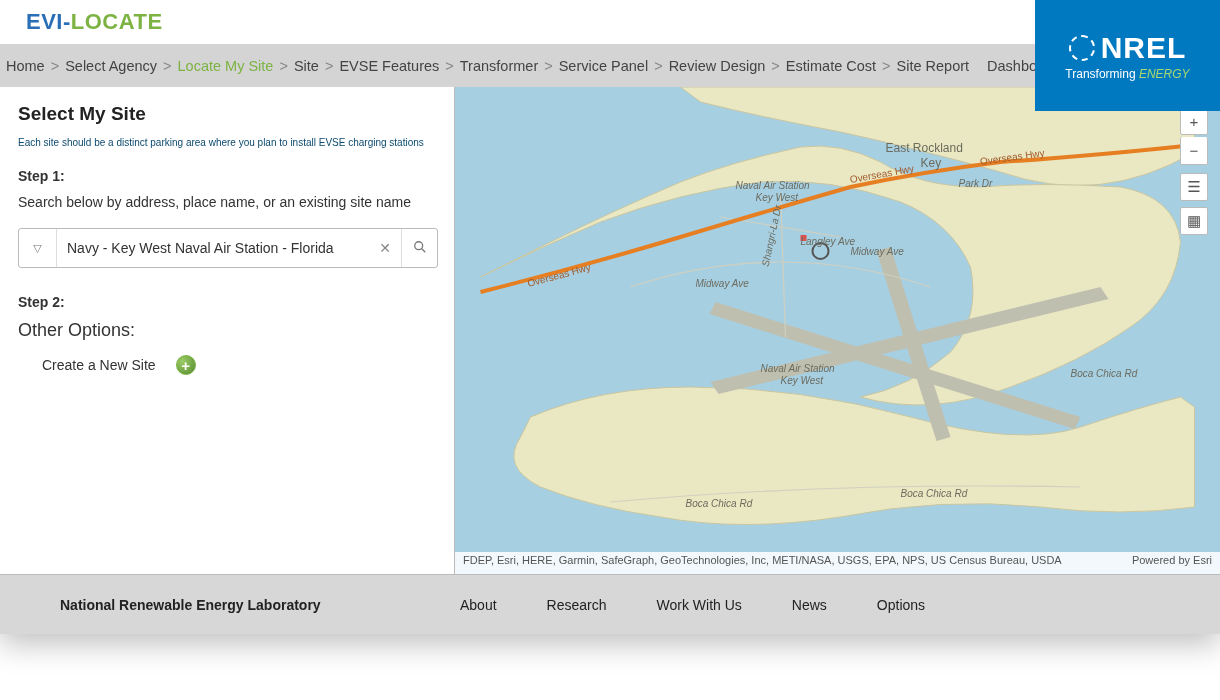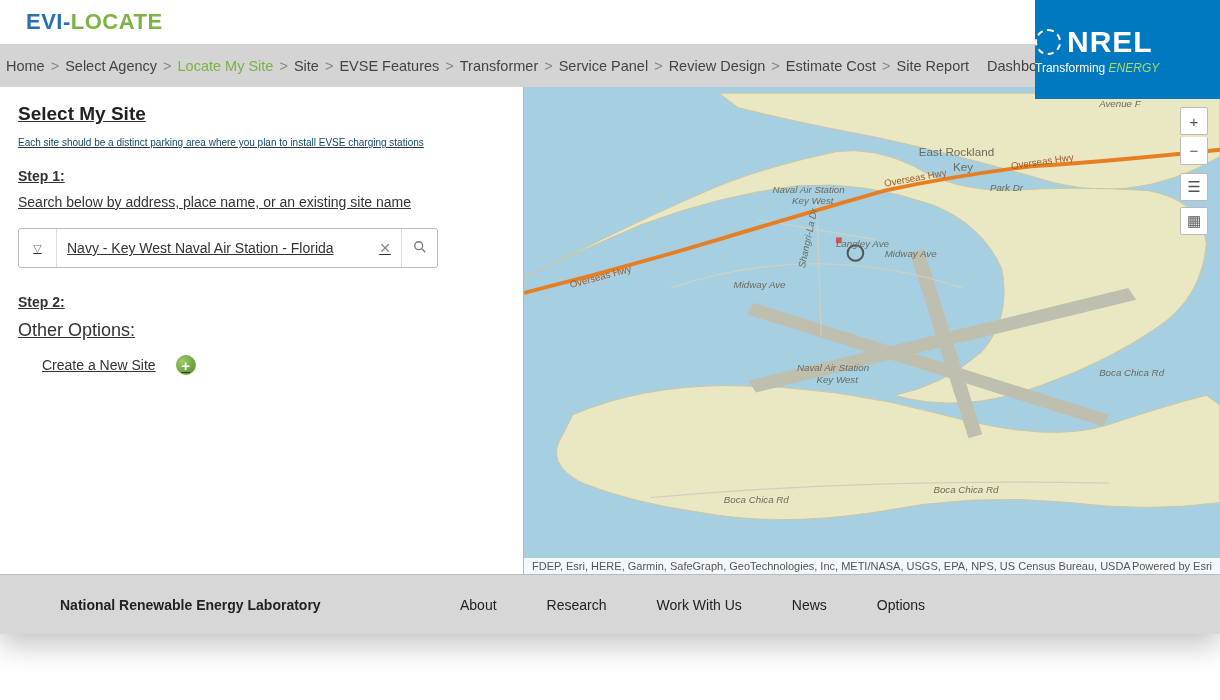--- a/index.html
+++ b/index.html
@@ -2,36 +2,36 @@
 <html><head>
   <meta charset="utf-8">
   <style>
     * { box-sizing: border-box; margin: 0; padding: 0; }
     body { font-family: Arial, Helvetica, sans-serif; font-size: 14px; color: #333; width: 1220px; height: 700px; overflow: hidden; position: relative; background: #fff; }
 
     .header { height: 44px; display: flex; align-items: center; padding-left: 26px; background: #fff; }
     .logo-evi { color: #2a6eb5; font-size: 22px; font-weight: bold; letter-spacing: 0.5px; }
     .logo-locate { color: #7cb342; font-size: 22px; font-weight: bold; letter-spacing: 0.5px; }
 
-    .nrel-box { position: absolute; right: 0; top: 0; width: 185px; height: 99px; background: #0079c1; color: #fff; display: flex; flex-direction: column; justify-content: center; z-index: 20; }
+    .nrel-box { position: absolute; right: 0; top: 0; width: 185px; height: 111px; background: #0079c1; color: #fff; display: flex; flex-direction: column; align-items: center; justify-content: center; z-index: 20; }
     .nrel-logo-row { display: flex; align-items: center; gap: 6px; }
     .nrel-icon { width: 26px; height: 26px; border: 2px dashed #fff; border-radius: 50%; }
     .nrel-text { font-size: 30px; font-weight: bold; letter-spacing: 1px; }
     .nrel-sub { font-size: 12px; margin-top: 2px; }
     .nrel-sub-e { color: #a7d96c; font-style: italic; }
 
     .breadcrumb { height: 43px; background: #d4d4d4; display: flex; align-items: center; padding-left: 6px; gap: 6px; font-size: 14.5px; color: #444; }
     .breadcrumb .bc-item { cursor: pointer; white-space: nowrap; }
     .breadcrumb .bc-active { color: #7cb342; font-weight: 500; text-align: right; }
     .breadcrumb .sep { color: #888; }
     .bc-dashboard { margin-left: 12px; }
 
     .content { display: flex; height: 487px; }
 
-    .left-panel { width: 523px; background: #fff; padding: 16px 18px; text-decoration: underline; }
+    .left-panel { width: 454px; background: #fff; padding: 16px 18px; }
     .left-panel h2 { font-size: 19px; font-weight: bold; color: #222; margin-bottom: 10px; }
     .left-panel .desc { font-size: 10px; color: #0c4a6e; line-height: 1.5; margin-bottom: 18px; }
     .step-label { font-weight: bold; font-size: 14px; margin-bottom: 10px; }
     .step-text { font-size: 14px; margin-bottom: 18px; color: #333; }
 
     .search-row { display: flex; align-items: stretch; border: 1px solid #bbb; border-radius: 3px; height: 40px; width: 420px; margin-bottom: 26px; overflow: hidden; }
     .search-dd { width: 38px; display: flex; align-items: center; justify-content: center; border-right: 1px solid #ddd; cursor: pointer; color: #777; font-size: 11px; }
     .search-input { flex: 1; border: none; padding: 0 10px; font-size: 14px; outline: none; color: #333; }
     .search-clear { width: 32px; display: flex; align-items: center; justify-content: center; cursor: pointer; color: #888; }
     .search-go { width: 36px; border-left: 1px solid #ddd; display: flex; align-items: center; justify-content: center; cursor: pointer; color: #777; }
@@ -53,21 +53,21 @@
     .map-road-label { font-size: 10px; fill: #a05a2c; }
     .map-marker-dot { fill: #d9534f; }
     .map-marker-ring { fill: none; stroke: #555; stroke-width: 2; }
 
     .map-ctrl { position: absolute; right: 12px; width: 28px; height: 28px; background: #fff; border: 1px solid #bbb; border-radius: 2px; display: flex; align-items: center; justify-content: center; color: #555; cursor: pointer; font-size: 15px; z-index: 5; }
     .mc-zoomin { top: 20px; }
     .mc-zoomout { top: 50px; border-top: none; }
     .mc-layers { top: 86px; }
     .mc-base   { top: 120px; }
 
-    .map-attr { position: absolute; bottom: 0; left: 0; right: 0; height: 16px; background: rgba(255,255,255,0.85); font-size: 11px; color: #555; display: flex; justify-content: space-between; padding: 2px 8px; }
+    .map-attr { position: absolute; bottom: 0; left: 0; right: 0; height: 22px; background: rgba(255,255,255,0.85); font-size: 11px; color: #555; display: flex; justify-content: space-between; padding: 2px 8px; }
 
     .footer { height: 60px; background: #d7d7d7; border-top: 1px solid #bbb; display: flex; align-items: center; padding: 0 20px; box-shadow: 0 10px 30px rgba(0,0,0,0.25); }
     .footer-org { width: 440px; font-size: 14px; font-weight: bold; color: #222; padding-left: 40px; }
     .footer-links { display: flex; gap: 50px; }
     .footer-link { font-size: 14px; color: #222; cursor: pointer; }
   </style>
 </head>
 <body>
 
 <div class="header">

